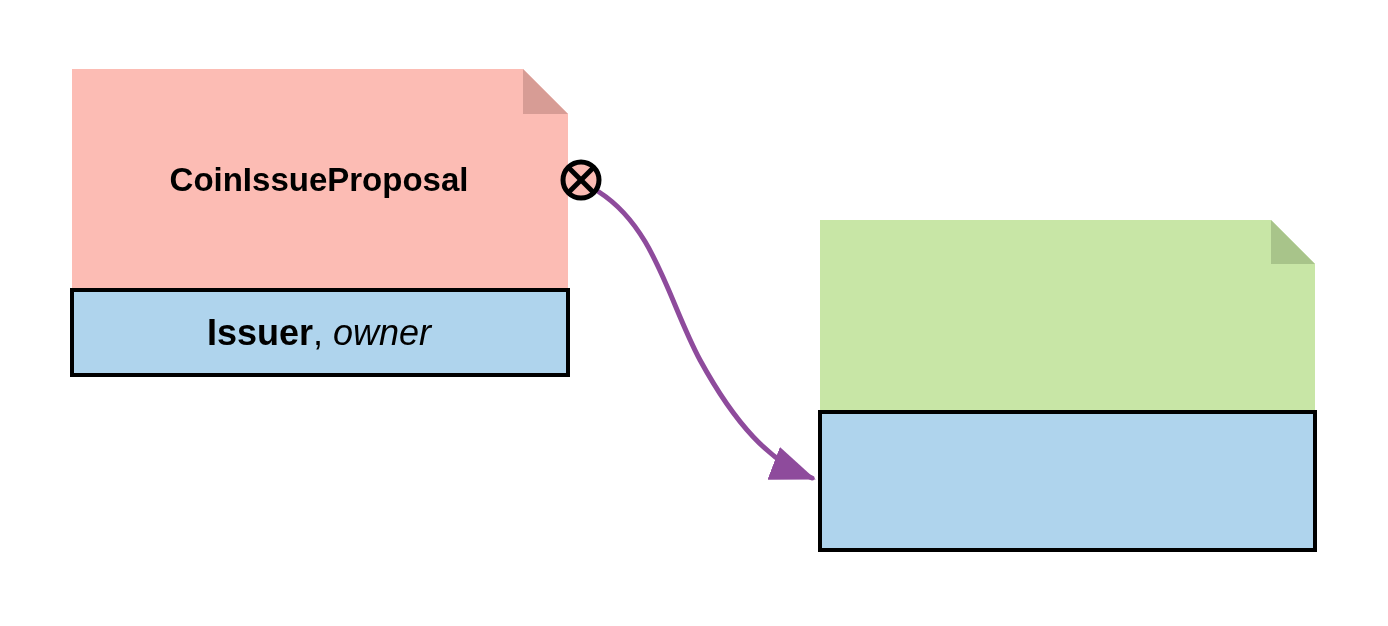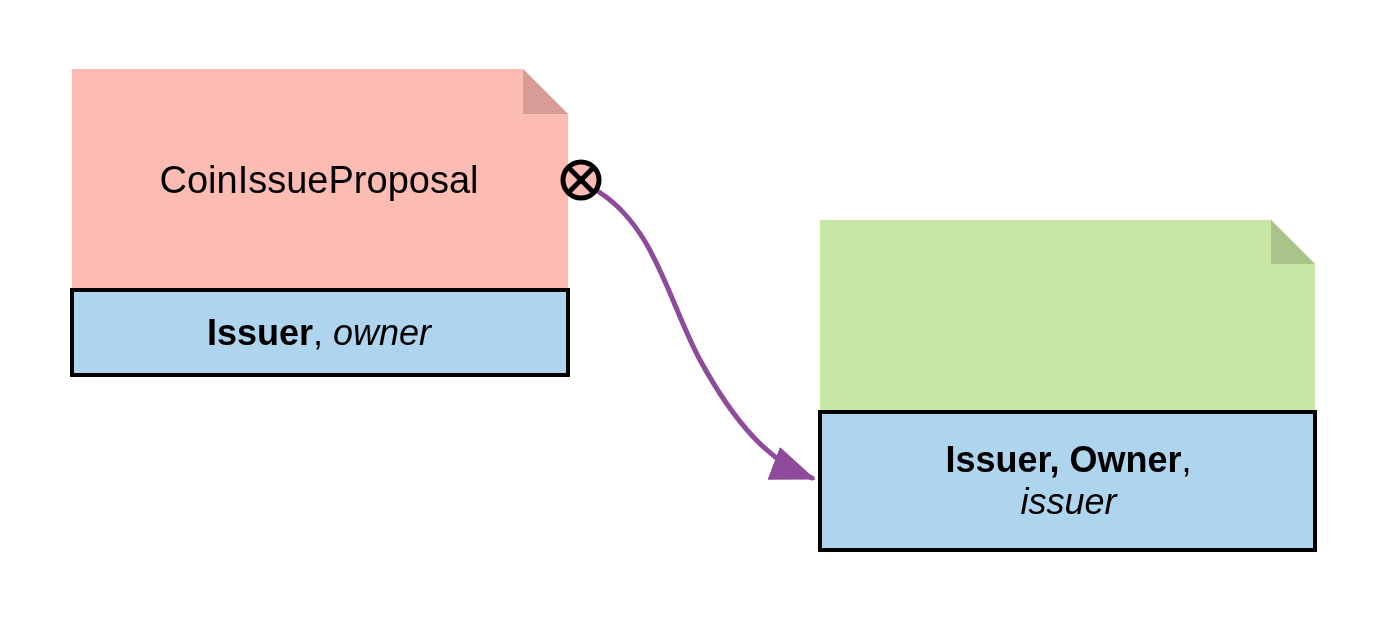--- a/index.html
+++ b/index.html
@@ -42,22 +42,22 @@
     display: flex;
     align-items: center;
     justify-content: center;
     text-align: center;
     color: #000000;
     line-height: 1.16;
     white-space: nowrap;
     user-select: none;
   }
   .node-title {
-    font-size: 38px;
-    font-weight: 400;
+    font-size: 33px;
+    font-weight: 700;
   }
   .node-compartment-text {
     font-size: 36px;
     font-weight: 400;
   }
   .node-compartment-text .wrap {
     white-space: normal;
     width: 100%;
   }
   .t-bold   { font-weight: 700; }
@@ -121,26 +121,20 @@
 
   <div class="node" id="node-coinissueagreement">
 
     <svg class="node-svg" width="500" height="334" viewBox="0 0 500 334">
       <path d="M 2 2 L 453 2 L 497 46 L 497 194 L 2 194 Z" fill="#C8E6A6" stroke="none"></path>
       <path d="M 453 2 L 497 46 L 453 46 Z" fill="#A8C48A" stroke="none"></path>
       <rect x="2" y="194" width="495" height="138" fill="#AFD4ED" stroke="#000000" stroke-width="4"></rect>
     </svg>
 
 
-    <div class="node-compartment-text">
-      <span class="wrap">
-        <span class="t-bold">Issuer, Owner</span><span class="t-plain">,</span><br>
-        <span class="t-italic">issuer</span>
-      </span>
-    </div>
   </div>
 
   <svg id="connector-layer" viewBox="0 0 1388 626">
     <defs>
       <marker id="arrowhead-solid" markerWidth="9" markerHeight="7" refX="8.2" refY="3.5" orient="auto" markerUnits="strokeWidth">
         <path d="M 0 0 L 9 3.5 L 0 7 Z" fill="#8E4B9C"></path>
       </marker>
     </defs>
 
     <path class="hit" d="M 599 192 C 655 228 668 300 700 360 C 735 424 770 462 812 478" fill="none" stroke="#8E4B9C" stroke-width="5" stroke-linecap="round" marker-end="url(#arrowhead-solid)"></path>

